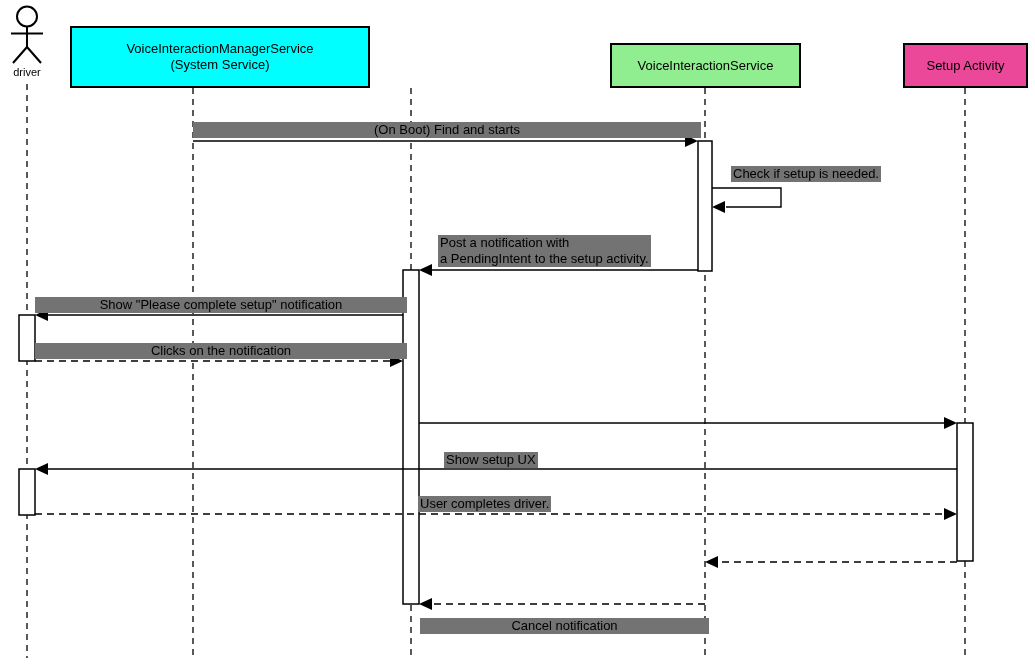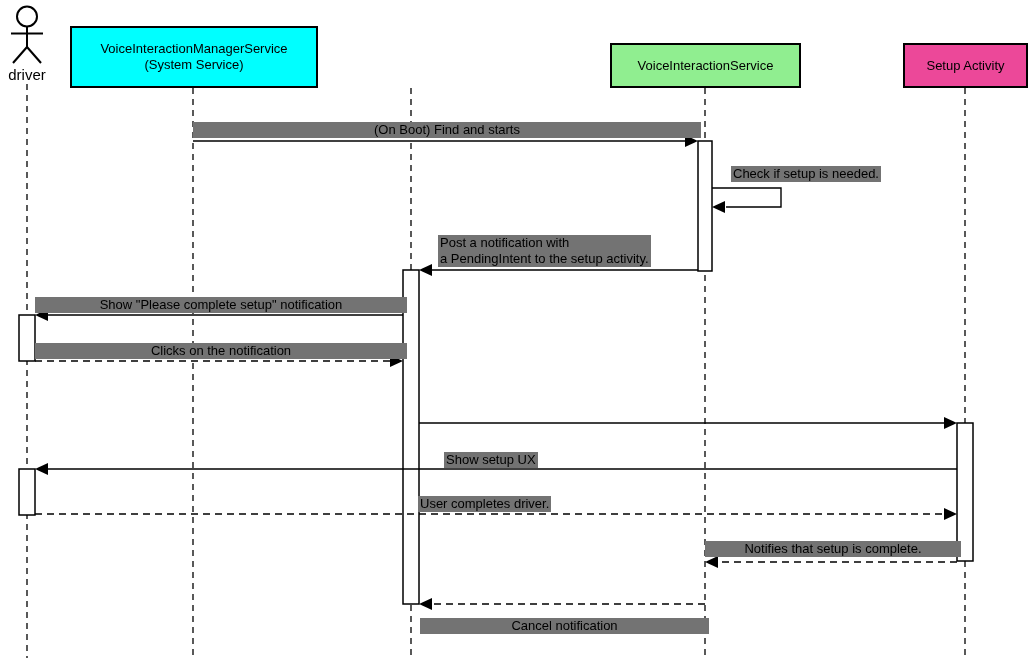--- a/index.html
+++ b/index.html
@@ -8,32 +8,32 @@
     position:relative; width:1035px; height:664px; background:#ffffff;
     overflow:hidden; color:#000;
   }
   #diagram-svg { position:absolute; left:0; top:0; }
   .participant {
     position:absolute; box-sizing:border-box; border:2px solid #000;
     display:flex; align-items:center; justify-content:center;
     text-align:center; font-size:13px; line-height:16px;
     white-space:pre-line;
   }
-  #p-vims  { left:70px;  top:26px; width:248px; height:62px; }
+  #p-vims  { left:70px;  top:26px; width:300px; height:62px; }
   #p-nc    { left:333px; top:43px; width:156px; height:45px; }
   #p-vis   { left:610px; top:43px; width:191px; height:45px; }
   #p-setup { left:903px; top:43px; width:125px; height:45px; }
   .msg-label {
     position:absolute; font-size:13px; line-height:16px;
     background:#737373; white-space:pre-line; padding:0 2px;
   }
   .center { text-align:center; }
   #actor-label {
     position:absolute; left:1px; top:66px; width:52px;
-    text-align:center; font-size:15px;
+    text-align:center; font-size:11px;
   }
   #l-m1  { left:193px; top:122px; width:504px; }
   #l-m2  { left:731px; top:166px; }
   #l-m3  { left:438px; top:235px; }
   #l-m4  { left:35px;  top:297px; width:368px; }
   #l-m5  { left:35px;  top:343px; width:368px; }
   #l-m6  { left:420px; top:389px; width:537px; }
   #l-m7  { left:444px; top:452px; }
   #l-m8  { left:418px; top:496px; }
   #l-m9  { left:705px; top:541px; width:252px; }
@@ -134,16 +134,15 @@
   <div id="actor-label">driver</div>
 
   <div class="msg-label center" id="l-m1">(On Boot) Find and starts</div>
   <div class="msg-label" id="l-m2">Check if setup is needed.</div>
   <div class="msg-label" id="l-m3">Post a notification with
 a PendingIntent to the setup activity.</div>
   <div class="msg-label center" id="l-m4">Show "Please complete setup" notification</div>
   <div class="msg-label center" id="l-m5">Clicks on the notification</div>
   <div class="msg-label" id="l-m7">Show setup UX</div>
   <div class="msg-label" id="l-m8">User completes driver.</div>
-  <div class="msg-label center" id="l-m9">Notifies that setup is complete.</div>
   <div class="msg-label center" id="l-m10">Cancel notification</div>
 
 </div>
 
 </body></html>

